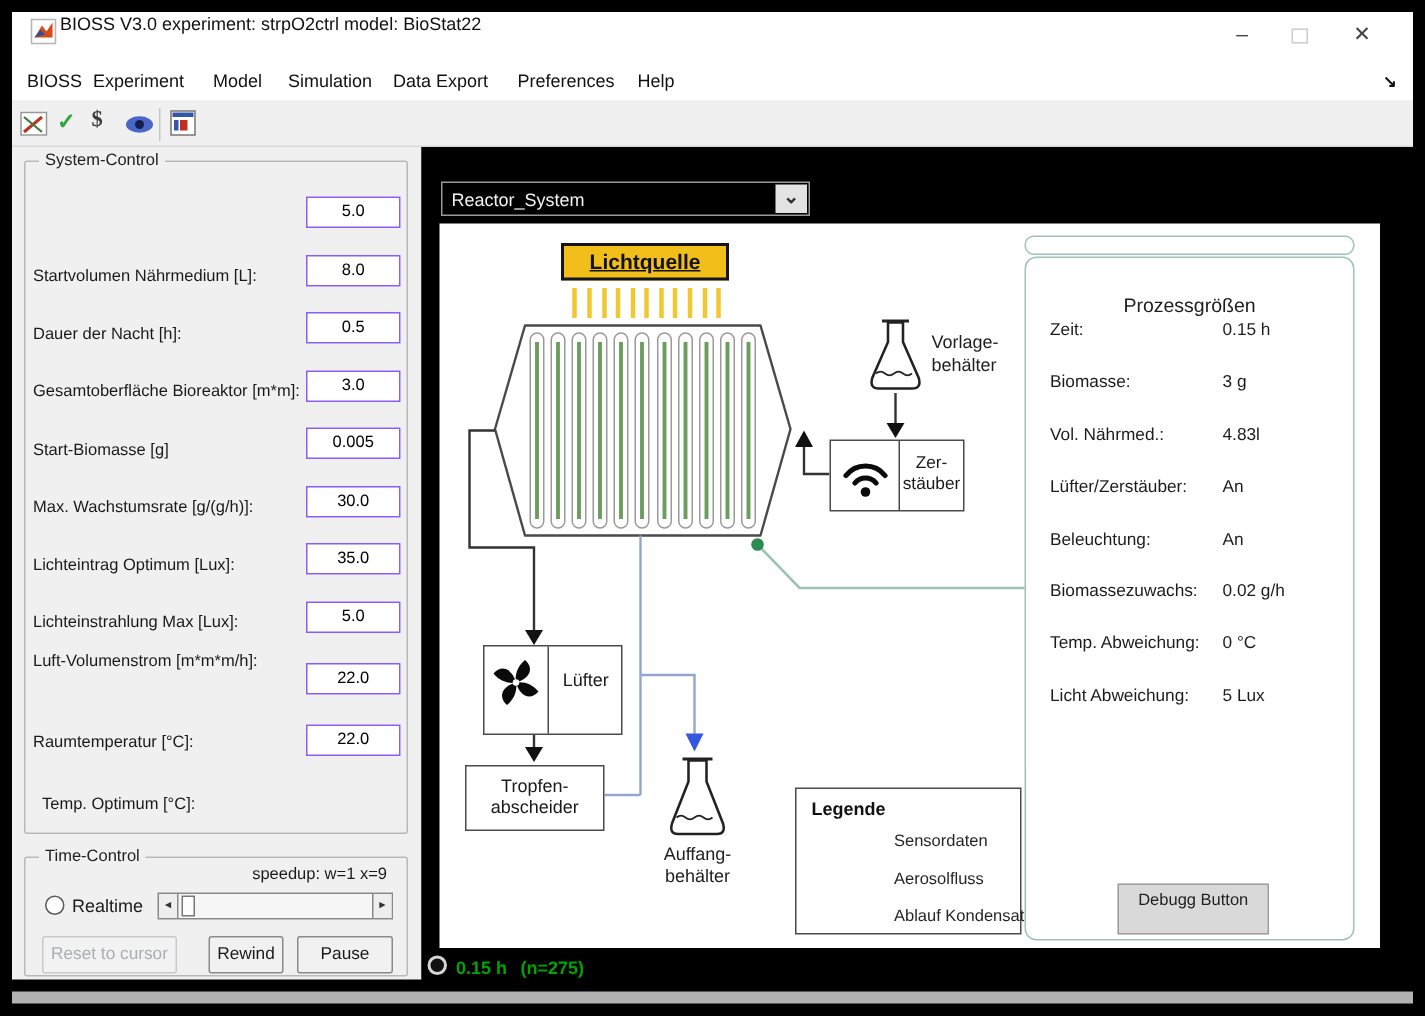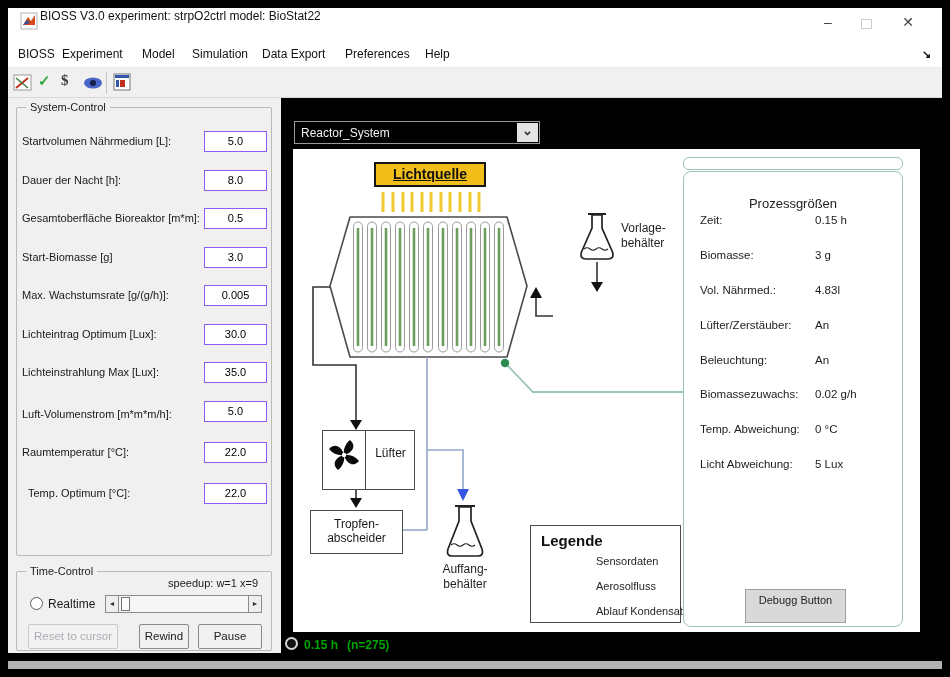--- a/index.html
+++ b/index.html
@@ -16,21 +16,21 @@
   .menubar { left:8px; top:40px; width:934px; height:28px; background:#fff; border-bottom:1px solid #ececec; }
   .menu-item { top:47px; font-size:12px; color:#111; }
   .toolbar { left:8px; top:68px; width:934px; height:30px; background:#f0f0f0; border-bottom:1px solid #d8d8d8; }
   .tb-sep { left:106px; top:72px; width:1px; height:22px; background:#c6c6c6; }
   .tb-glyph { top:72px; font-size:15px; font-weight:bold; }
 
   
   .left-panel { left:8px; top:98px; width:273px; height:555px; background:#f0f0f0; }
   .groupbox { border:1px solid #b9b9b9; border-radius:2px; }
   .group-title { background:#f0f0f0; font-size:11px; color:#222; padding:0 4px; }
-  .field-label { left:22px; font-size:11px; color:#1a1a1a; }
+  .field-label { left:22px; font-size:11px; color:#1a1a1a;margin-top:43px; }
   .field-input { left:204px; width:63px; height:21px; background:#fff; border:1px solid #8b5cf6;
                  font-size:11px; text-align:center; line-height:19px; color:#000; }
   .btn { background:#f1f1f1; border:1px solid #8a8a8a; font-size:11.5px; color:#1a1a1a;
          text-align:center; border-radius:2px; }
   .btn.disabled { border-color:#c9c9c9; color:#aaadb3; background:#f2f2f2; }
   .radio { width:13px; height:13px; border:1px solid #5a5a5a; border-radius:50%; background:#fff; }
 
   
   .right-panel { left:281px; top:98px; width:661px; height:555px; background:#000; }
   .canvas { left:293px; top:149px; width:627px; height:483px; background:#fff; }
@@ -107,21 +107,21 @@
   <div class="abs field-label" style="top:212px">Gesamtoberfläche Bioreaktor [m*m]:</div>
   <div class="abs field-input" style="top:208px">0.5</div>
   <div class="abs field-label" style="top:251px">Start-Biomasse [g]</div>
   <div class="abs field-input" style="top:247px">3.0</div>
   <div class="abs field-label" style="top:289px">Max. Wachstumsrate [g/(g/h)]:</div>
   <div class="abs field-input" style="top:285px">0.005</div>
   <div class="abs field-label" style="top:328px">Lichteintrag Optimum [Lux]:</div>
   <div class="abs field-input" style="top:324px">30.0</div>
   <div class="abs field-label" style="top:366px">Lichteinstrahlung Max [Lux]:</div>
   <div class="abs field-input" style="top:362px">35.0</div>
-  <div class="abs field-label" style="top:408px">Luft-Volumenstrom [m*m*m/h]:</div>
+  <div class="abs field-label" style="top:392px">Luft-Volumenstrom [m*m*m/h]:</div>
   <div class="abs field-input" style="top:401px">5.0</div>
   <div class="abs field-label" style="top:446px">Raumtemperatur [°C]:</div>
   <div class="abs field-input" style="top:442px">22.0</div>
   <div class="abs field-label" style="left:28px;top:487px">Temp. Optimum [°C]:</div>
   <div class="abs field-input" style="top:483px">22.0</div>
 
   <div class="abs groupbox" style="left:16px;top:571px;width:256px;height:80px"></div>
   <div class="abs group-title" style="left:26px;top:565px">Time-Control</div>
   <div class="abs" style="left:100px;top:577px;width:158px;text-align:right;font-size:11px;color:#1a1a1a">speedup: w=1 x=9</div>
   <div class="abs radio" style="left:30px;top:597px"></div>
@@ -252,32 +252,44 @@
       </g>
     </svg>
     <div class="blk-label" style="position:absolute;left:44px;right:0;top:15px">Lüfter</div>
   </div>
 
   <div class="abs block" style="left:310px;top:510px;width:93px;height:44px;padding-top:6px">
     <div class="blk-label">Tropfen-</div>
     <div class="blk-label">abscheider</div>
   </div>
 
+  <div class="abs block" style="left:553px;top:293px;width:90px;height:48px">
+    <div class="blk-divider" style="left:45px"></div>
+    <svg style="position:absolute;left:5px;top:8px" width="36" height="32">
+      <path d="M5 15 A 16.5 16.5 0 0 1 31 15" fill="none" stroke="#0a0a0a" stroke-width="3.4" stroke-linecap="round"></path>
+      <path d="M11 20 A 9 9 0 0 1 25 20" fill="none" stroke="#0a0a0a" stroke-width="3.4" stroke-linecap="round"></path>
+      <circle cx="18" cy="26" r="3.2" fill="#0a0a0a"></circle>
+    </svg>
+    <div class="blk-label" style="position:absolute;left:46px;right:0;top:8px;font-size:11.5px;line-height:14px">
+      <div>Zer-</div>
+      <div>stäuber</div>
+    </div>
+  </div>
 
   <div class="abs diagram-label" style="left:621px;top:221px">
     <div>Vorlage-</div>
     <div>behälter</div>
   </div>
   <div class="abs diagram-label" style="left:430px;top:562px;width:70px;text-align:center">
     <div>Auffang-</div>
     <div>behälter</div>
   </div>
 
   <div class="abs" style="left:530px;top:525px;width:151px;height:98px;background:#fff;border:1.6px solid #4a4a4a">
-    <div style="position:absolute;left:10px;top:6px;font-size:15px;font-weight:bold;color:#111">Legende</div>
+    <div style="position:absolute;left:10px;top:6px;font-size:12px;font-weight:bold;color:#111">Legende</div>
   </div>
   <div class="abs legend-label" style="left:596px;top:555px">Sensordaten</div>
   <div class="abs legend-label" style="left:596px;top:580px">Aerosolfluss</div>
   <div class="abs legend-label" style="left:596px;top:605px">Ablauf Kondensat</div>
 
   <div class="abs" style="left:683px;top:157px;width:220px;height:13px;border:1.2px solid #9cc4b4;border-radius:6px;background:#fff"></div>
   <div class="abs" style="left:683px;top:171px;width:220px;height:456px;border:1.2px solid #9cc4b4;border-radius:8px;background:#fff"></div>
   <div class="abs" style="left:683px;top:196px;width:220px;text-align:center;font-size:13px;color:#1c1c1c">Prozessgrößen</div>
 
   <div class="abs proc-label" style="left:700px;top:214px">Zeit:</div>

